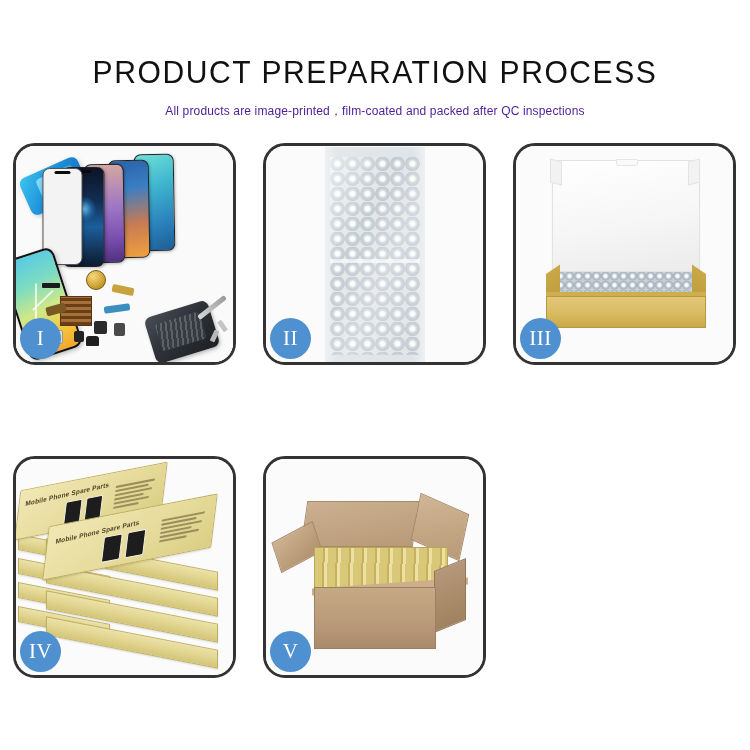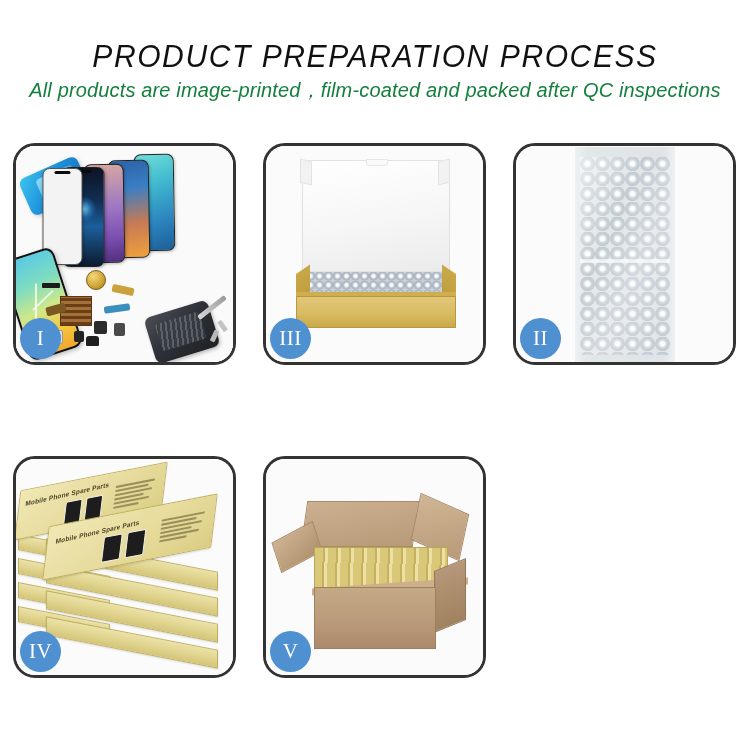--- a/index.html
+++ b/index.html
@@ -13,39 +13,39 @@
   }
 
   #page {
     position: relative;
     width: 750px;
     height: 750px;
     background: #ffffff;
   }
 
   
-  .header { position: absolute; top: 0; left: 0; width: 750px; font-style: italic; }
+  .header { position: absolute; top: 16px; left: 0; width: 750px; }
 
   .main-title {
     text-align: center;
     font-size: 31px;
     font-weight: 500;
     letter-spacing: 1.6px;
     color: #111111;
     margin-top: 39px;
     font-family: "Liberation Sans", sans-serif;
     transform: scaleX(0.97);
   }
 
   .sub-title {
     text-align: center;
-    font-size: 20px;
+    font-size: 12px;
     font-weight: 400;
-    color: #15803d;
-    margin-top: 2px;
+    color: #4c1d95;
+    margin-top: 12px;
     letter-spacing: 0.15px;
   }
 
   
   .grid {
     position: absolute;
     top: 143px;
     left: 13px;
     width: 724px;
     display: grid;
@@ -358,42 +358,42 @@
         <span class="part sq5"></span>
         <span class="part screw1"></span>
         <span class="part screw2"></span>
         <span class="part tweezer"></span>
       </div>
       <div class="badge">I</div>
     </div>
 
     <div class="panel">
       <div class="panel-art">
+        <div class="bw-wrap">
+          <div class="bw-bubbles"></div>
+          <div class="bw-shine"></div>
+          <div class="bw-seam"></div>
+        </div>
+      </div>
+      <div class="badge">II</div>
+    </div>
+
+    <div class="panel">
+      <div class="panel-art">
         <div class="p3-lid"></div>
         <div class="p3-lid-notch"></div>
         <div class="p3-lid-flap-l"></div>
         <div class="p3-lid-flap-r"></div>
         <div class="p3-inner-bubble"></div>
         <div class="p3-box-left"></div>
         <div class="p3-box-right"></div>
         <div class="p3-box-rim"></div>
         <div class="p3-box-front"></div>
       </div>
       <div class="badge">III</div>
-    </div>
-
-    <div class="panel">
-      <div class="panel-art">
-        <div class="bw-wrap">
-          <div class="bw-bubbles"></div>
-          <div class="bw-shine"></div>
-          <div class="bw-seam"></div>
-        </div>
-      </div>
-      <div class="badge">II</div>
     </div>
 
     <div class="panel">
       <div class="panel-art">
         <div class="stack">
 
           <div class="ybox" style="left:2px;  top:60px;  width:92px; height:16px; transform: skewY(11deg);"></div>
           <div class="ybox" style="left:2px;  top:84px;  width:92px; height:16px; transform: skewY(11deg);"></div>
           <div class="ybox" style="left:2px;  top:108px; width:92px; height:16px; transform: skewY(11deg);"></div>
           <div class="ybox" style="left:2px;  top:132px; width:92px; height:16px; transform: skewY(11deg);"></div>

